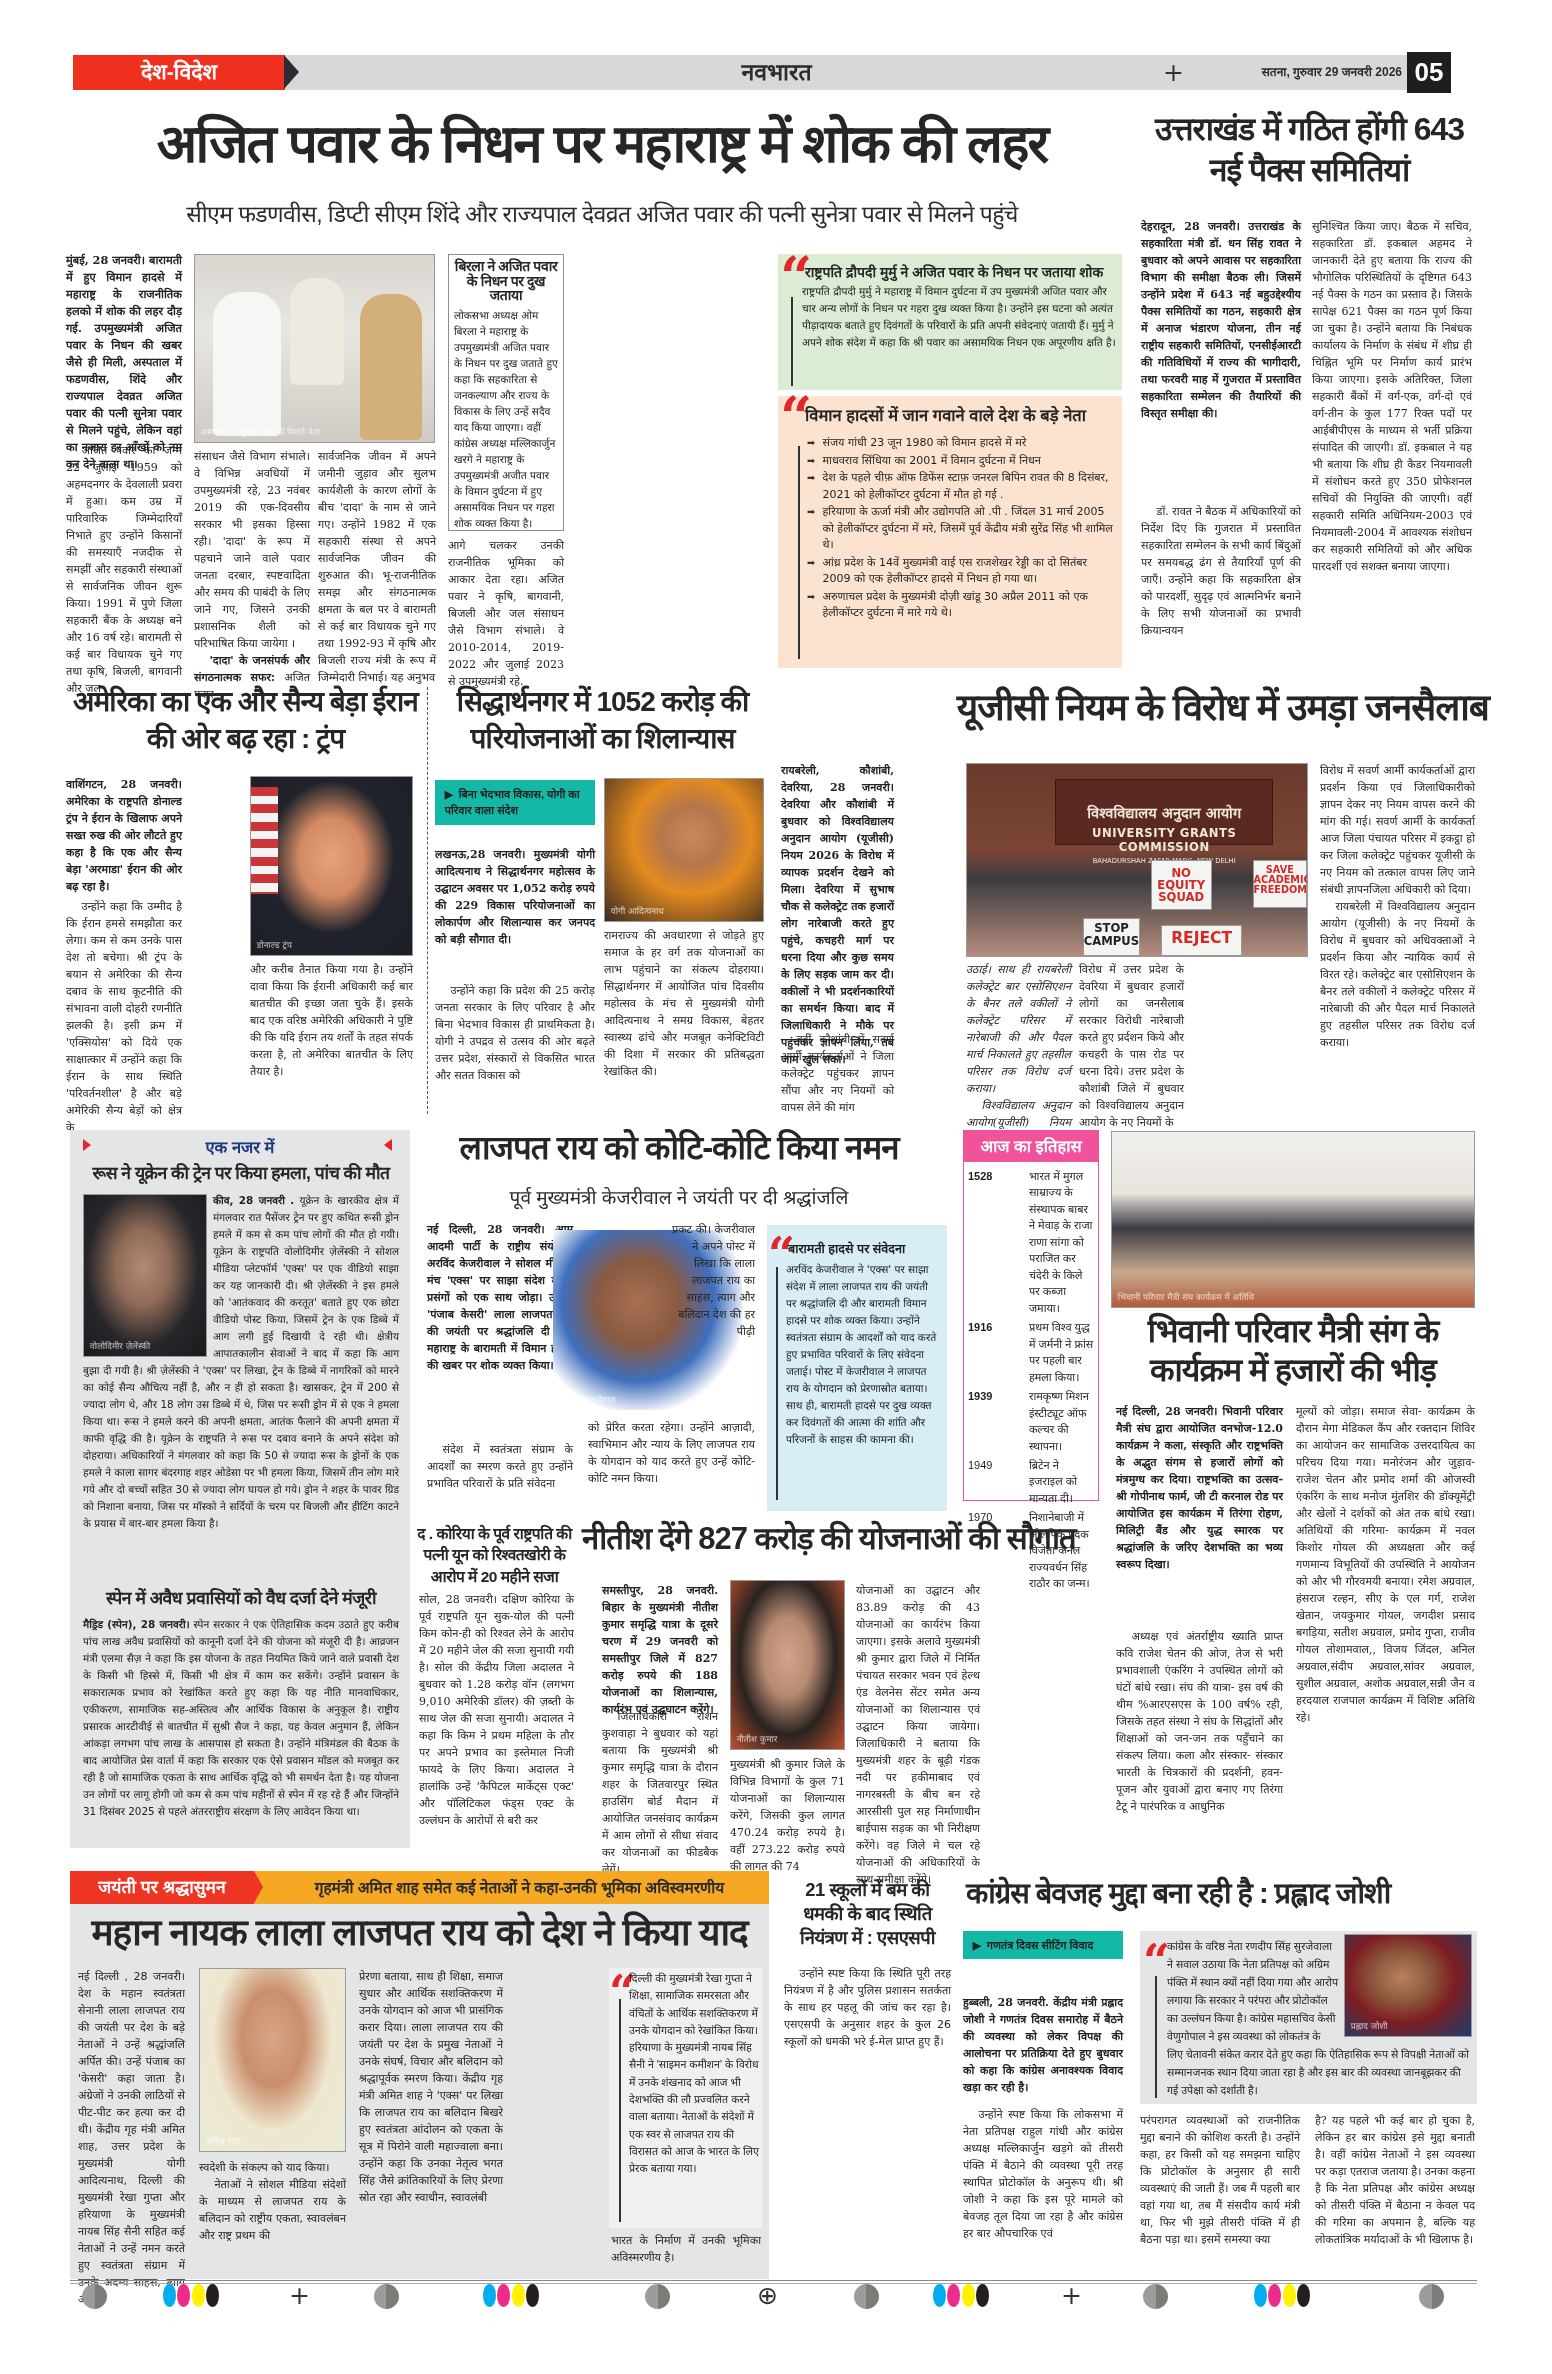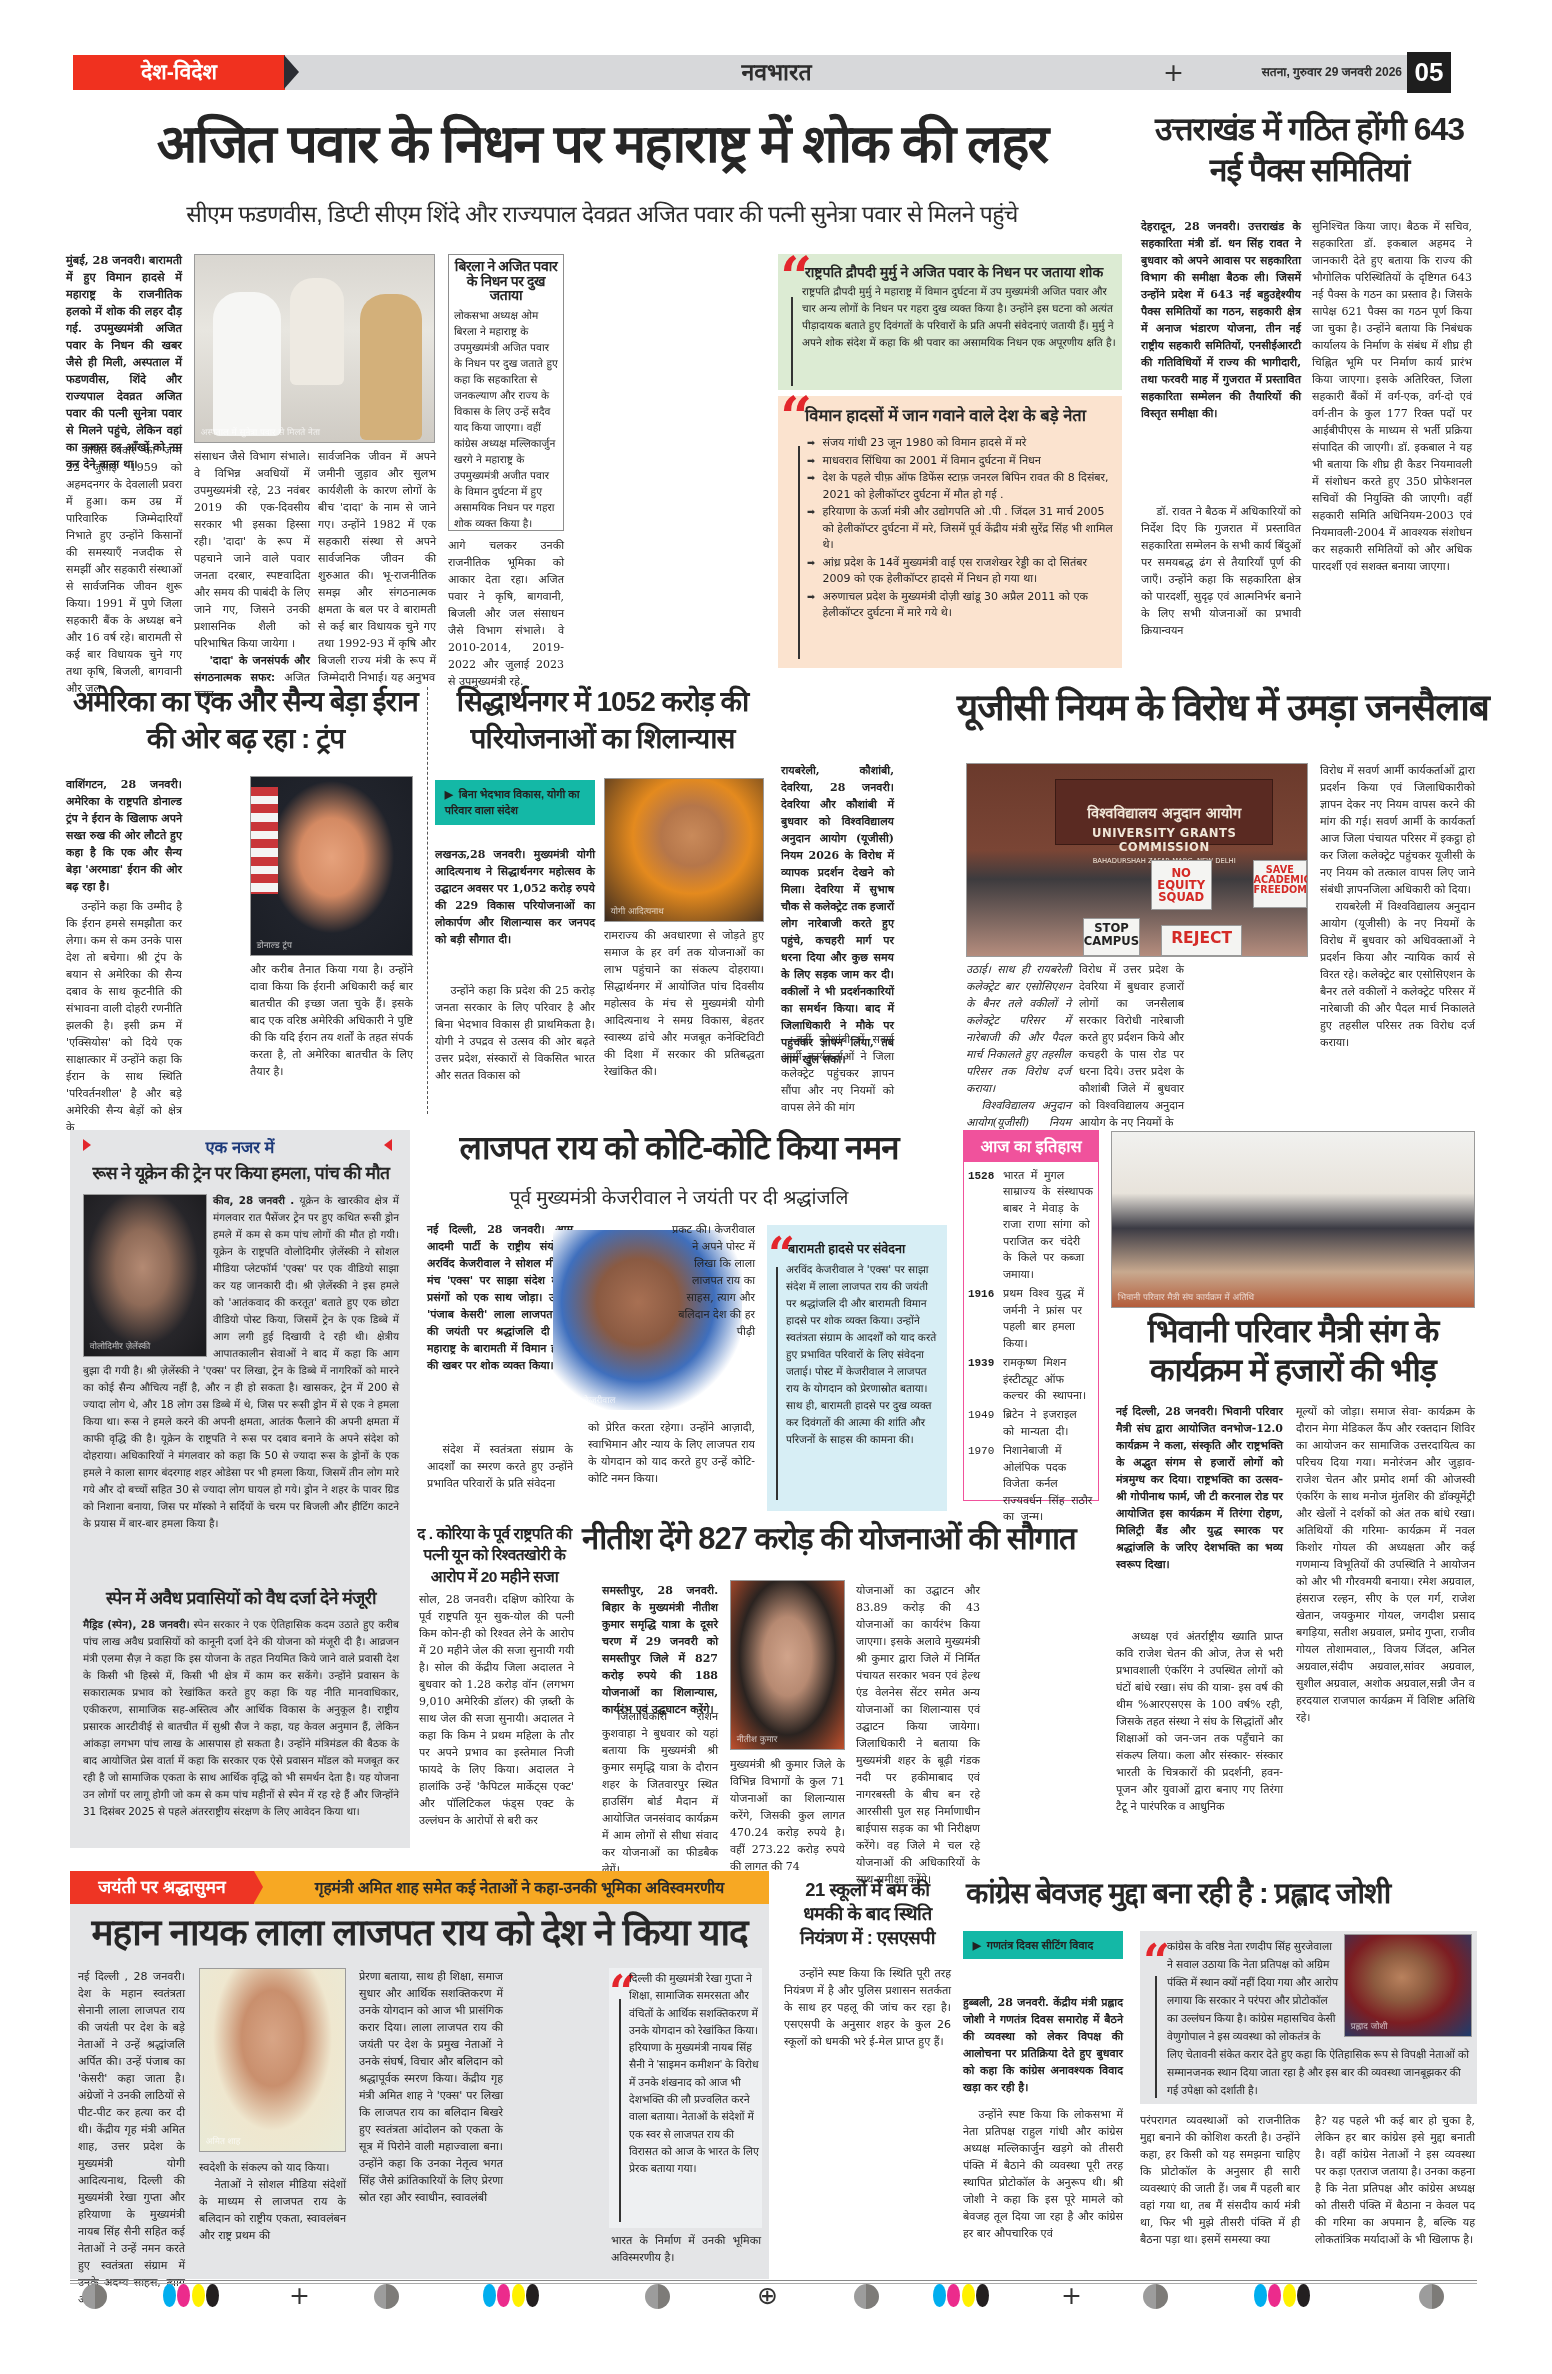--- a/index.html
+++ b/index.html
@@ -14,21 +14,21 @@
   .photo { position: absolute; overflow: hidden; border: 1px solid #9a9a9a; }
   .vrule { position: absolute; border-left: 1px dashed #555; }
   .grey-box { background: #e4e5e7; }
   .quote-mark { color: #e3262c; font-family: "DejaVu Serif", serif; font-weight: bold; font-size: 56px; line-height: 39px; position: absolute; }
   .qbar { position: absolute; width: 1.9px; background: #333; }
   .tag-box { background: #14b8a6; padding: 5.8px 9.7px; font-family: "Liberation Sans", sans-serif; font-weight: bold; font-size: 13.6px; line-height: 19.4px; color: #222; }
   .tag-box .tri { color: #222; font-size: 10.7px; margin-right: 5.8px; }
   ul.bullets { list-style: none; }
   ul.bullets li { font-family: "DejaVu Sans", sans-serif; font-size: 11px; line-height: 16.5px; padding-left: 15.5px; position: relative; margin-bottom: 1px; }
   ul.bullets li::before { content: "\27A1"; position: absolute; left: 0; top: 0; font-size: 9.7px; color: #333; }
-  .hist-row { display: flex; font-family: Liberation Mono, monospace; font-size: 11px; line-height: 16.5px; margin-bottom: 2.9px; }
+  .hist-row { display: flex; font-family: Liberation Sans, sans-serif; font-size: 11px; line-height: 16.5px; margin-bottom: 2.9px; gap: 26px; }
   .hist-row .yr { width: 35px; font-weight: bold; flex-shrink: 0; }
   .hist-row .ev { flex: 1; }
   .reg-row { position: absolute; top: 2284px; left: 0; width: 1553px; height: 29px; }
   .reg { position: absolute; top: 0; }
   .grey-dot { width: 25px; height: 25px; border-radius: 50%; background: linear-gradient(90deg, #9c9c9c 50%, #7d7b78 50%); }
   .cmyk { display: flex; gap: 1.9px; }
   .cmyk span { width: 12.6px; height: 23px; border-radius: 50%; display: inline-block; }
   .cross { font-size: 25px; line-height: 23px; color: #333; font-family: "DejaVu Sans", sans-serif; }
   
   .ph-hospital { background: linear-gradient(180deg, #d9d6d0 0%, #e8e6e0 40%, #cfcbc4 100%); }

